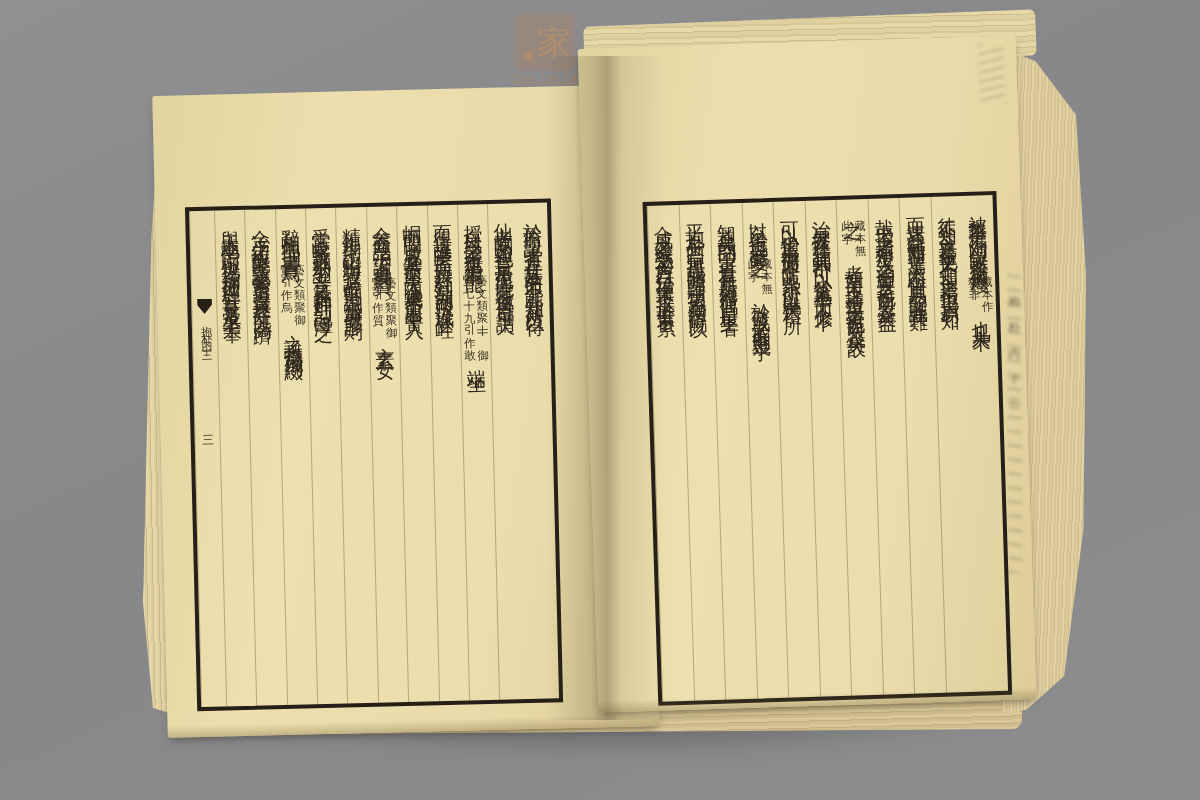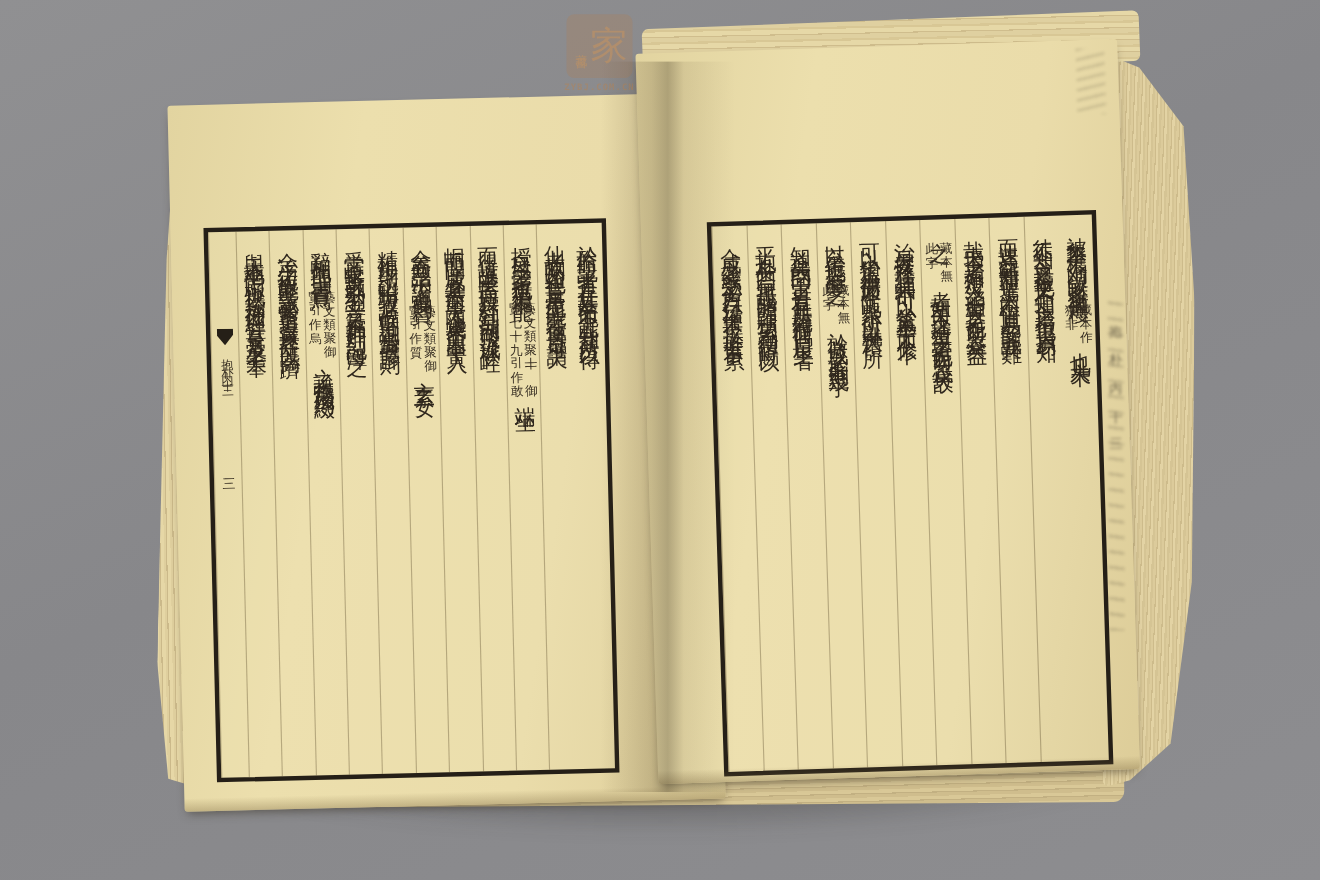--- a/index.html
+++ b/index.html
@@ -121,21 +121,21 @@
     display:flex;align-items:center;justify-content:center;gap:2px;
   }
   .seal-char{font-size:34px;color:rgba(222,148,72,.75);line-height:1;}
   .seal-side{
     writing-mode:vertical-rl;text-orientation:upright;
     font-size:11px;color:rgba(222,148,72,.75);letter-spacing:2px;
   }
   .wm-caption{
     margin-top:4px;text-align:center;
     font-family:"DejaVu Sans Mono","Liberation Mono",monospace;
-    font-size:8px;font-weight:bold;letter-spacing:1px;color:rgba(205,125,50,.55);
+    font-size:8px;font-weight:bold;letter-spacing:1px;color:rgba(205,125,50,.55);text-decoration:underline;
   }
 </style>
 </head>
 <body>
 
 <div class="book-shadow"></div>
 <div class="stack-bottom"></div>
 <div class="stack-left"></div>
 <div class="stack-right"></div>
 <div class="stack-top-right"></div>

